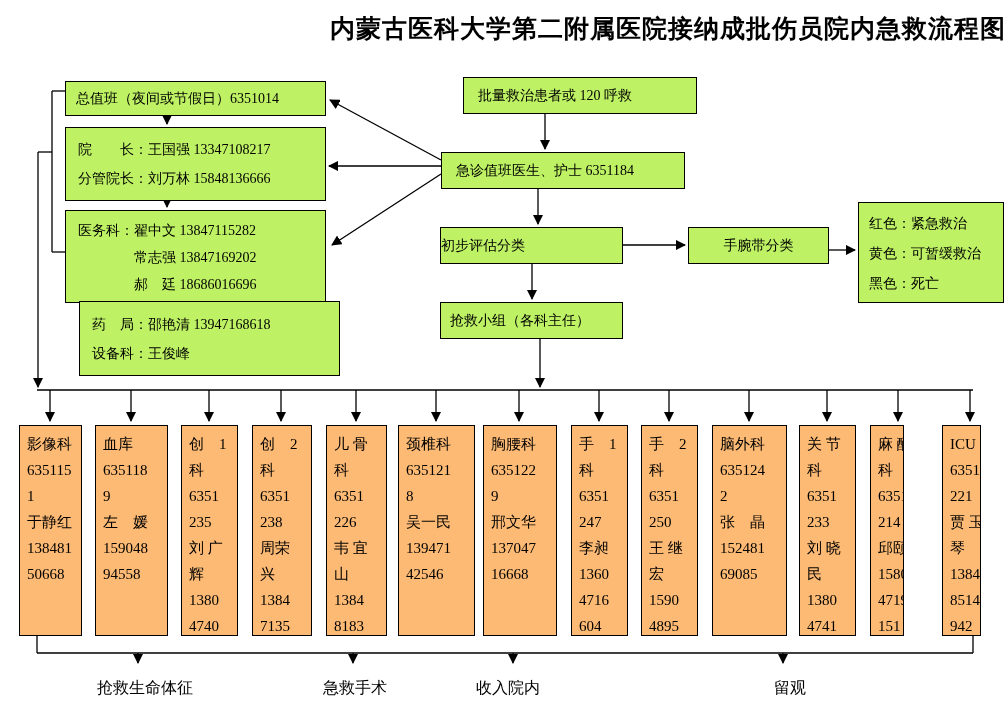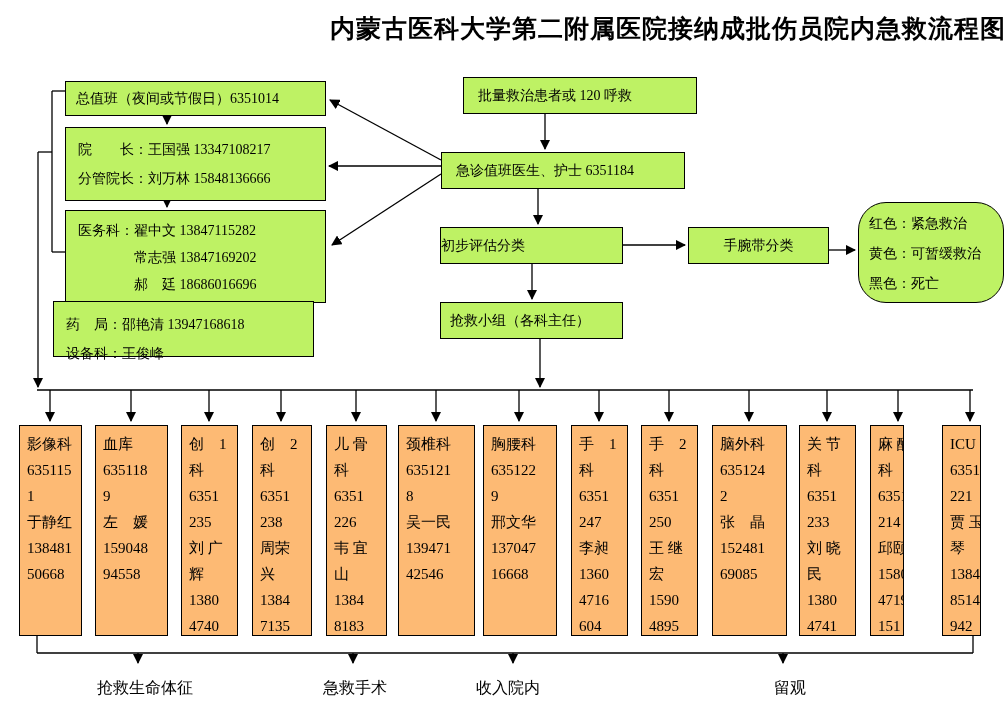--- a/index.html
+++ b/index.html
@@ -16,26 +16,26 @@
   svg.wires{position:absolute;left:0;top:0;pointer-events:none;}
   .box{
     position:absolute;border:1px solid #000;background:#bef264;
     box-sizing:border-box;font-size:14px;line-height:33px;
     white-space:nowrap;
   }
   .box .tline{white-space:nowrap;}
   .b-duty{left:65px;top:81px;width:261px;height:35px;padding-left:10px;}
   .b-pres{left:65px;top:127px;width:261px;height:74px;padding:7px 0 0 12px;line-height:29px;}
   .b-med{left:65px;top:210px;width:261px;height:93px;padding:6px 0 0 12px;line-height:27px;}
-  .b-pharm{left:53px;top:301px;width:261px;height:56px;padding:8px 0 0 12px;line-height:29px;}
+  .b-pharm{left:79px;top:301px;width:261px;height:75px;padding:8px 0 0 12px;line-height:29px;}
   .b-mass{left:441px;top:77px;width:234px;height:37px;line-height:35px;padding-left:14px;margin-left:22px;}
   .b-er{left:441px;top:152px;width:244px;height:37px;line-height:35px;padding-left:14px;}
   .b-triage{left:440px;top:227px;width:183px;height:37px;line-height:35px;text-align:left;}
   .b-wrist{left:688px;top:227px;width:141px;height:37px;line-height:35px;text-align:center;}
-  .b-colors{left:858px;top:202px;width:146px;height:101px;padding:6px 0 0 10px;line-height:30px;border-radius:28px;}
+  .b-colors{left:858px;top:202px;width:146px;height:101px;padding:6px 0 0 10px;line-height:30px;}
   .b-team{left:440px;top:302px;width:183px;height:37px;line-height:35px;padding-left:9px;}
   .dept{
     position:absolute;top:425px;height:211px;border:1px solid #000;background:#fdba74;
     box-sizing:border-box;font-size:15px;line-height:26px;padding:5px 0 0 7px;
     white-space:nowrap;overflow:hidden;
   }
   .outcome{
     position:absolute;top:678px;transform:translateX(-50%);
     font-size:16px;white-space:nowrap;
   }

